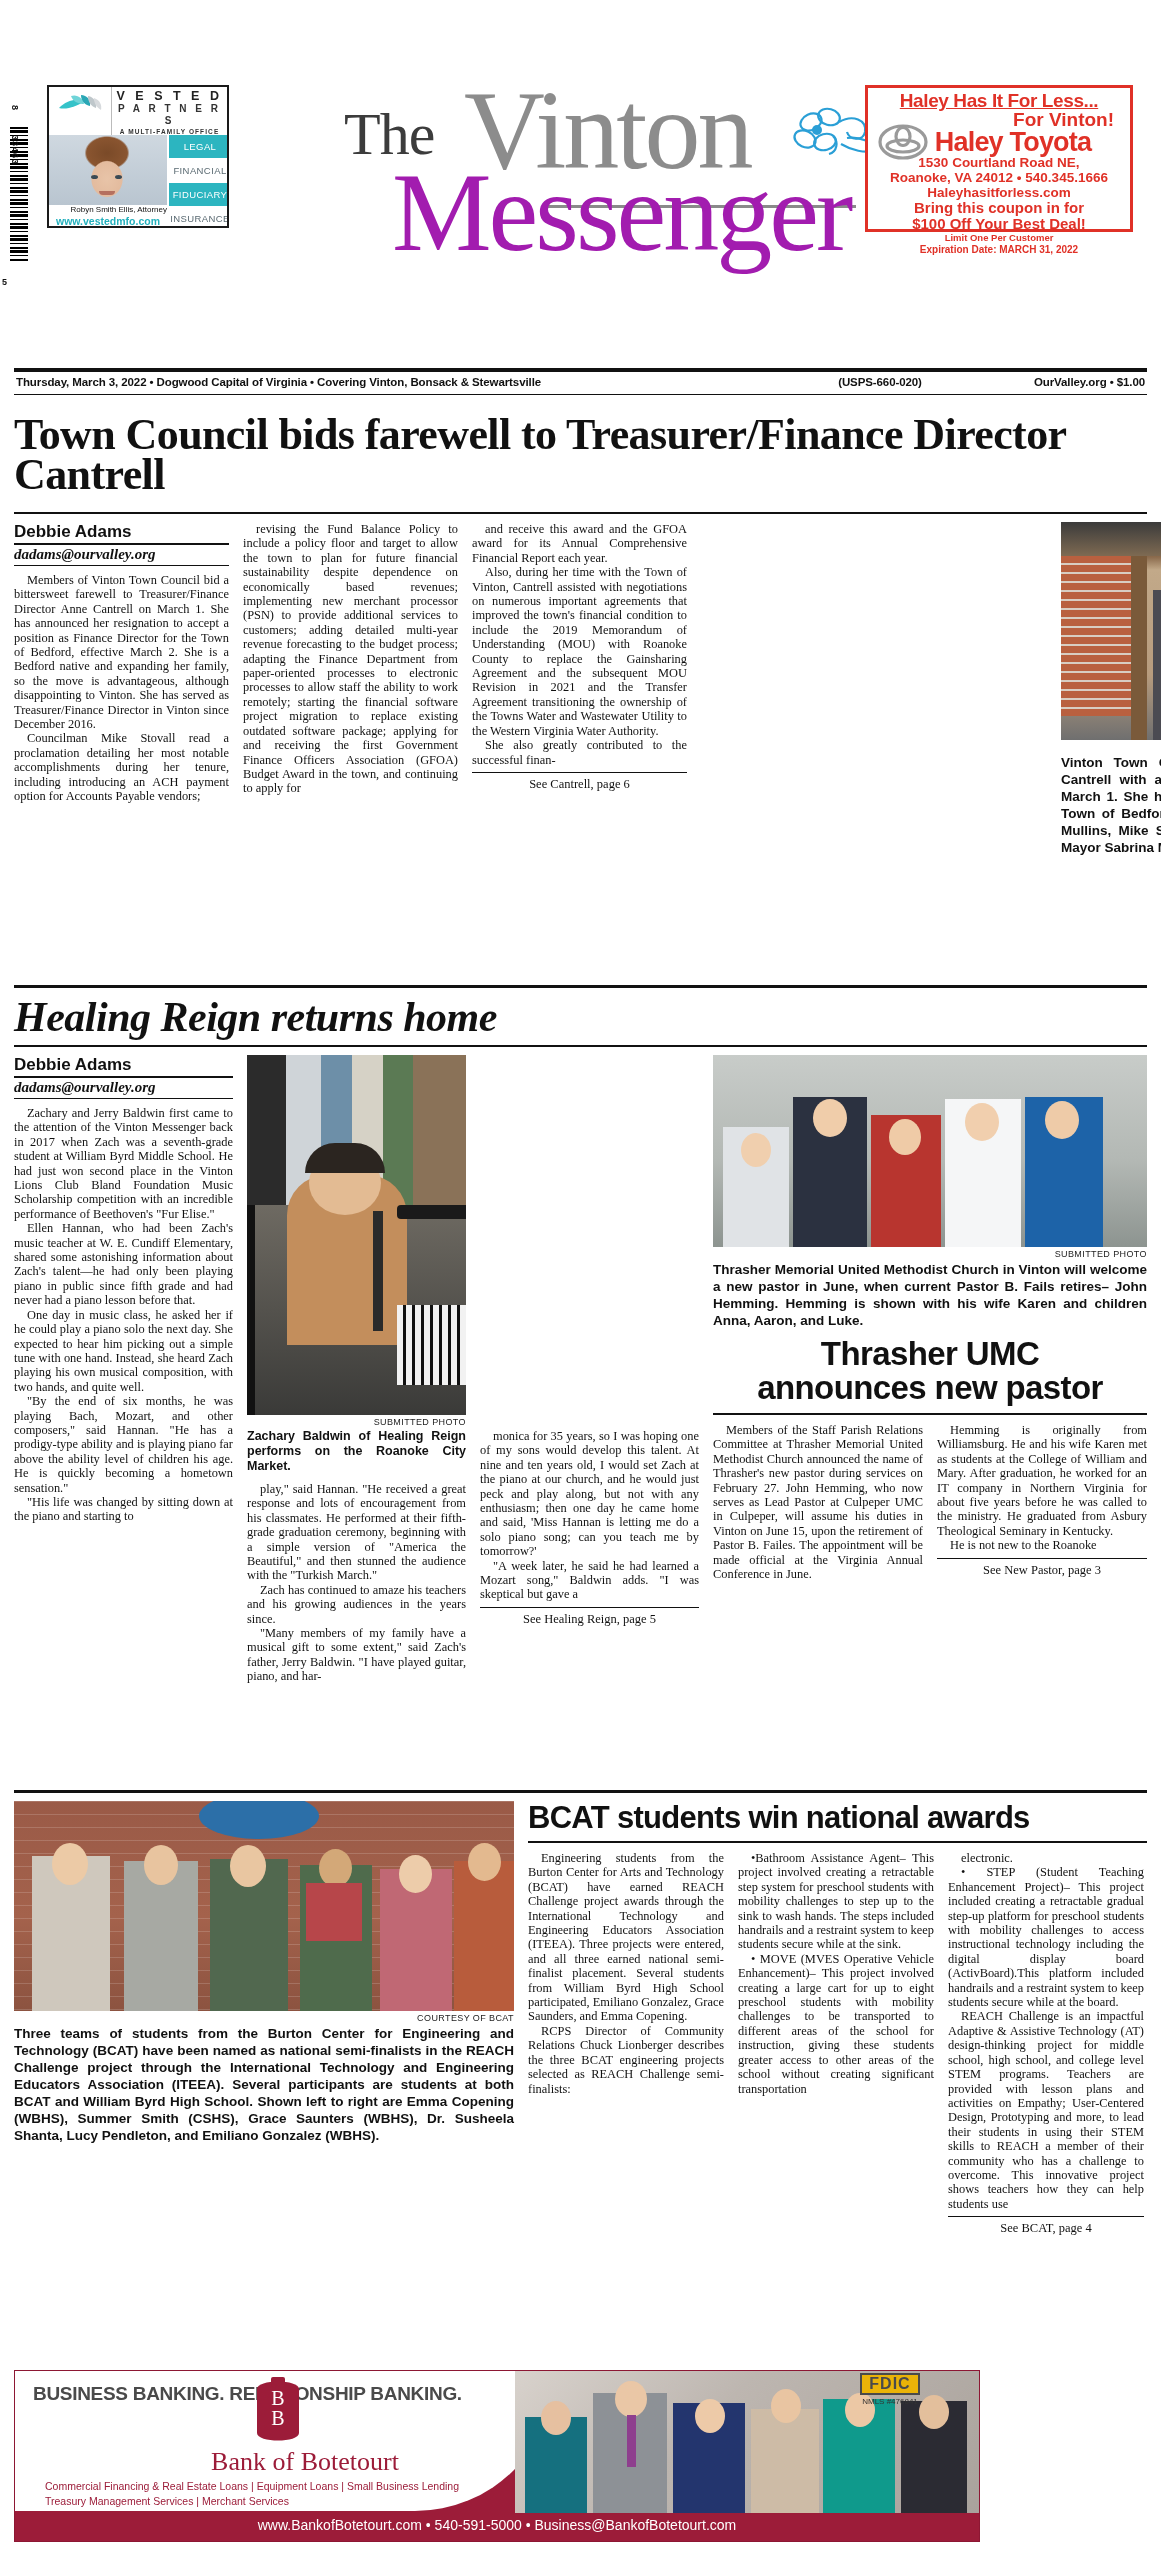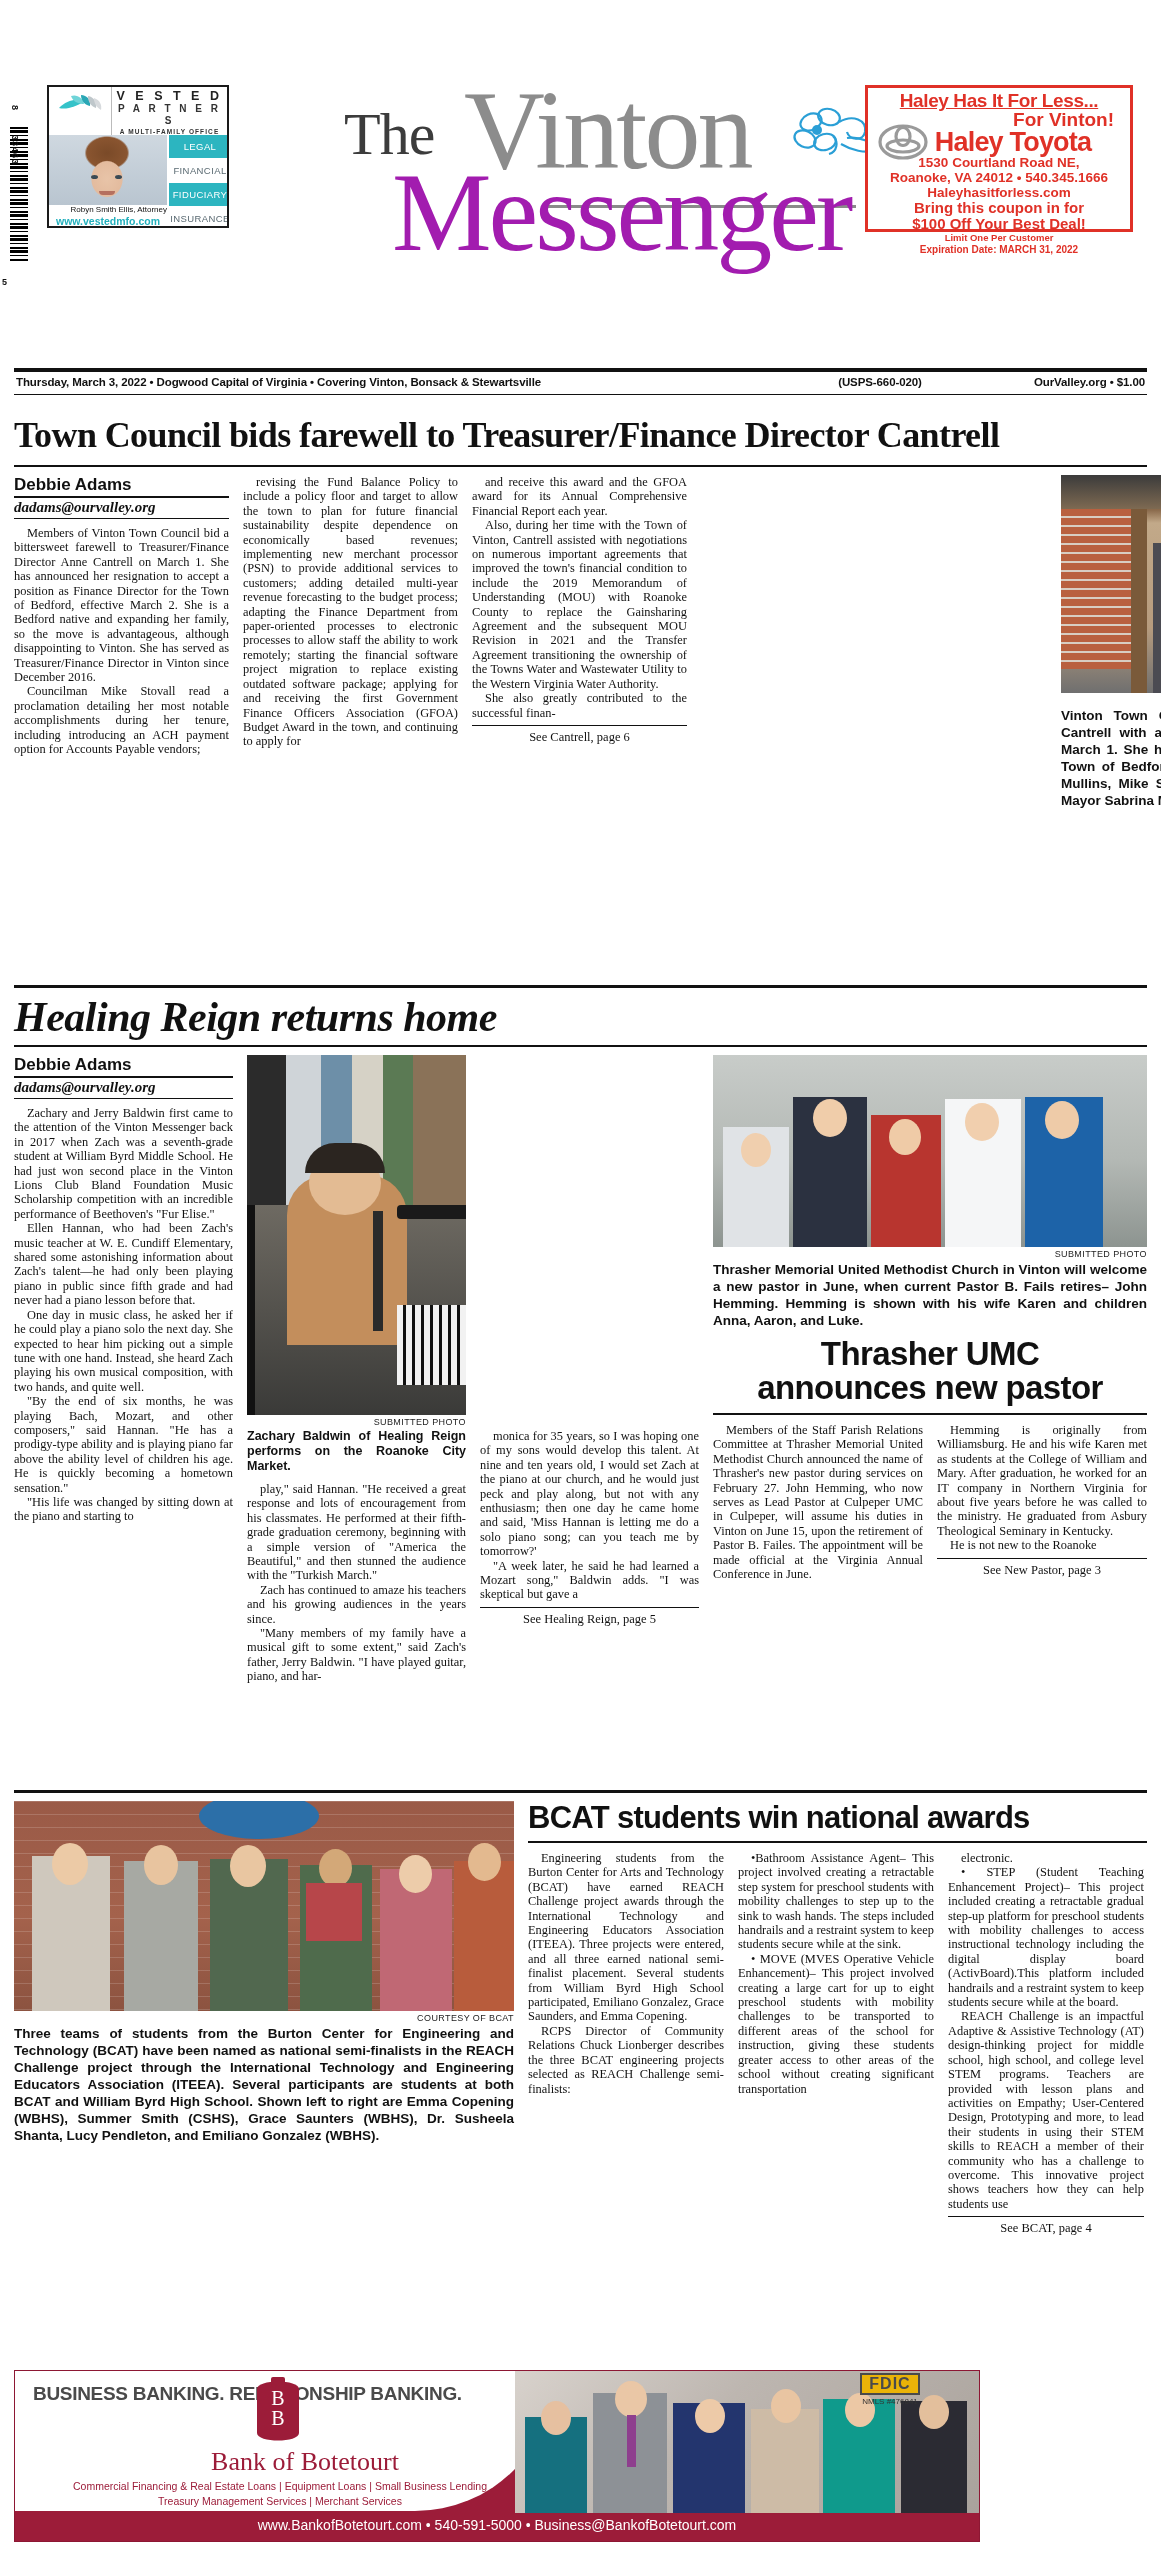--- a/index.html
+++ b/index.html
@@ -118,22 +118,22 @@
   .dateline{
     display:flex; align-items:baseline; justify-content:space-between;
     font-family:"Liberation Sans",sans-serif; font-size:11.5px; font-weight:700;
     padding:4px 2px 4px; letter-spacing:-.1px;
   }
   .dl-left{ flex:1; } .dl-mid{ width:170px; text-align:center; } .dl-right{ width:180px; text-align:right; }
 
   
   .story1{ position:absolute; left:14px; top:415px; right:14px; }
   .hl-main{
-    font-family:"Liberation Serif",serif; font-weight:700; font-size:36px;
-    line-height:40px; letter-spacing:-.6px; margin:0 0 10px;
+    font-family:"Liberation Serif",serif; font-weight:700; font-size:44px;
+    line-height:40px; letter-spacing:-.6px; margin:0 0 17px;
   }
   .rule-under{ height:2px; background:#111; margin-bottom:8px; }
   .cols3{ display:flex; gap:14px; }
   .col{ width:228px; }
   .byline-name{
     font-family:"Liberation Sans",sans-serif; font-weight:700; font-size:17px;
     border-bottom:2px solid #111; padding-bottom:1px; margin-bottom:1px;
   }
   .byline-mail{
     font-family:"Liberation Serif",serif; font-style:italic; font-weight:700; font-size:15px;
@@ -191,21 +191,21 @@
     position:absolute; left:18px; top:12px;
     font-family:"Liberation Sans",sans-serif; font-weight:700; font-size:19px;
     color:#4a4a4a; letter-spacing:-.3px;
   }
   .bank-logo{ position:absolute; left:232px; top:4px; width:62px; height:72px; }
   .bank-name{
     position:absolute; left:160px; top:76px; width:260px; text-align:center;
     font-family:"Liberation Serif",serif; font-size:26px; color:#9c1c39; font-weight:400;
   }
   .bank-svc{
-    position:absolute; left:30px; top:108px; width:470px; text-align:center;
+    position:absolute; left:30px; top:108px; width:470px; text-align:left;
     font-family:"Liberation Sans",sans-serif; font-size:10.5px; color:#9c1c39; line-height:15px;
   }
   .bank-people{
     position:absolute; left:500px; top:0; width:466px; height:142px;
     background:linear-gradient(135deg,#d8d2cc 0%,#bdb6b0 40%,#a9a29c 100%);
     overflow:hidden;
   }
   .bank-foot{
     position:absolute; left:0; bottom:0; width:100%; height:32px; line-height:32px;
     text-align:center; color:#fff; font-family:"Liberation Sans",sans-serif; font-size:14px;

